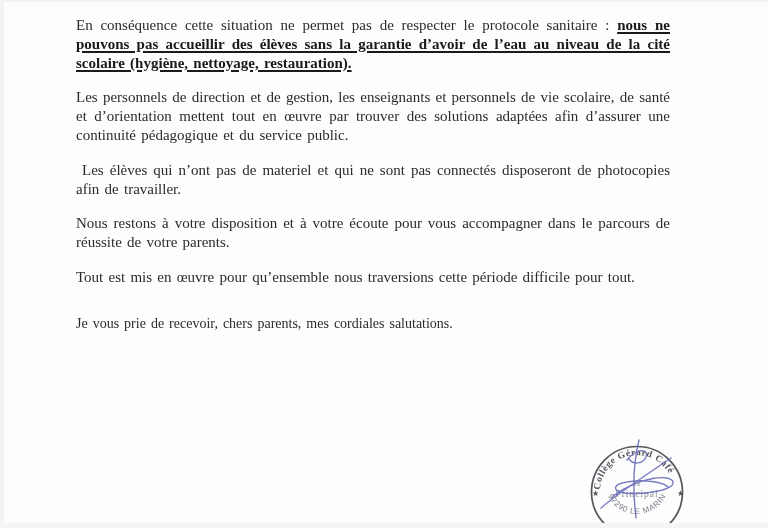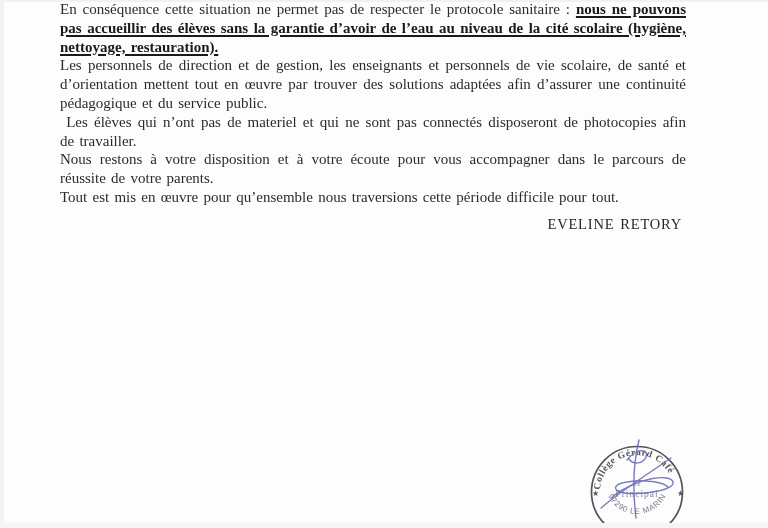--- a/index.html
+++ b/index.html
@@ -33,21 +33,21 @@
     position: absolute;
     left: 60px;
     top: 0px;
     width: 626px;
     color: #2b2b2b;
     font-size: 15px;
     line-height: 18.8px;
     text-align: justify;
     word-spacing: 1.5px;
   }
-  .para { margin: 0; }
+  .para { margin: 16px; }
   .emph {
     font-weight: bold;
     color: #1a1a1a;
     text-decoration: underline;
     text-decoration-thickness: 1.5px;
     text-underline-offset: 2px;
   }
   .closing {
     margin-top: 28px;
     font-size: 14px;
@@ -76,21 +76,21 @@
   <div class="edge-top"></div>
   <div class="edge-left"></div>
 
   <div class="letter-body">
     <div class="para"><span>En conséquence cette situation ne permet pas de respecter le protocole sanitaire : </span><span class="emph">nous ne pouvons pas accueillir des élèves sans la garantie d’avoir de l’eau au niveau de la cité scolaire (hygiène, nettoyage, restauration).</span></div>
     <div class="para">Les personnels de direction et de gestion, les enseignants et personnels de vie scolaire, de santé et d’orientation mettent tout en œuvre par trouver des solutions adaptées afin d’assurer une continuité pédagogique et du service public.</div>
     <div class="para">&nbsp;Les élèves qui n’ont pas de materiel et qui ne sont pas connectés disposeront de photocopies afin de travailler.</div>
     <div class="para">Nous restons à votre disposition et à votre écoute pour vous accompagner dans le parcours de réussite de votre parents.</div>
     <div class="para">Tout est mis en œuvre pour qu’ensemble nous traversions cette période difficile pour tout.</div>
 
-    <div class="signature-name">EVELINE RETORY</div>
+    <div class="para closing">Je vous prie de recevoir, chers parents, mes cordiales salutations.</div>
   </div>
 
   <div class="stamp-wrap">
     <svg width="112" height="100" viewBox="0 0 112 100">
       <defs>
         <path id="arcTop" d="M 17 54 A 37 37 0 0 1 91 54"></path>
         <path id="arcBot" d="M 23 52 A 32 32 0 0 0 85 52"></path>
       </defs>
 
       <circle cx="54" cy="54" r="45.5" fill="none" stroke="#55545c" stroke-width="1.7"></circle>

